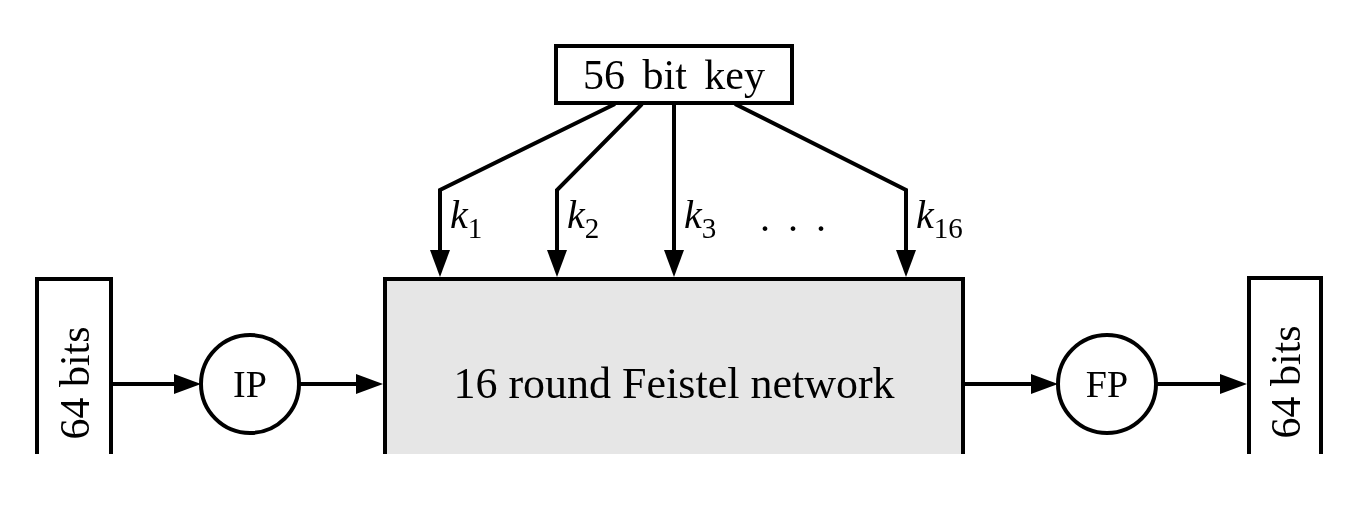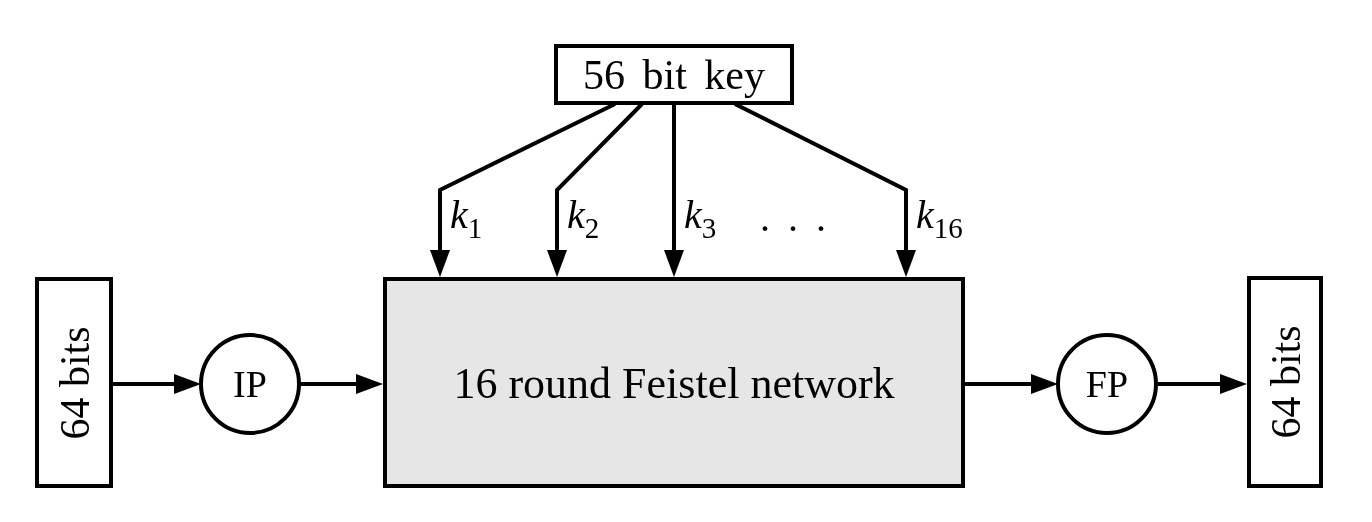--- a/index.html
+++ b/index.html
@@ -3,21 +3,21 @@
 <meta charset="utf-8">
 <style>
   html, body {
     margin: 0;
     padding: 0;
     background: #ffffff;
   }
   .stage {
     position: relative;
     width: 1372px;
-    height: 522px;
+    height: 454px;
     background: #ffffff;
     overflow: hidden;
   }
   svg { display: block; }
   .shape {
     stroke: #000000;
     stroke-width: 4;
   }
   .whitefill { fill: #ffffff; }
   .wire {

